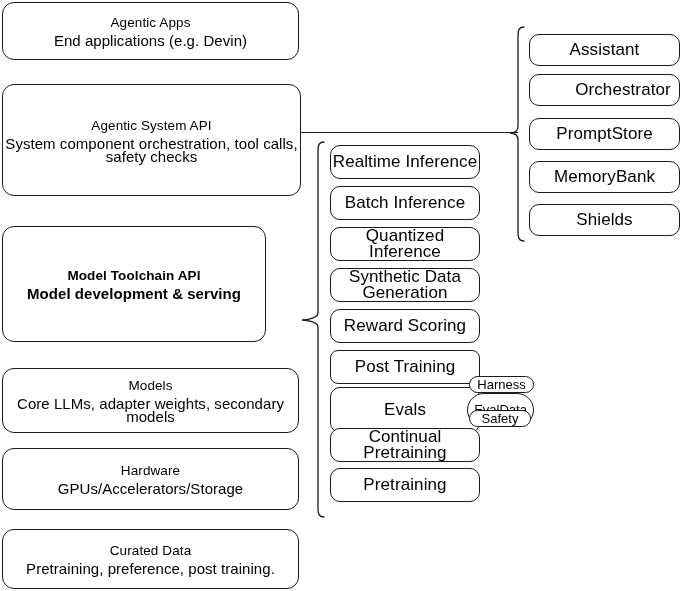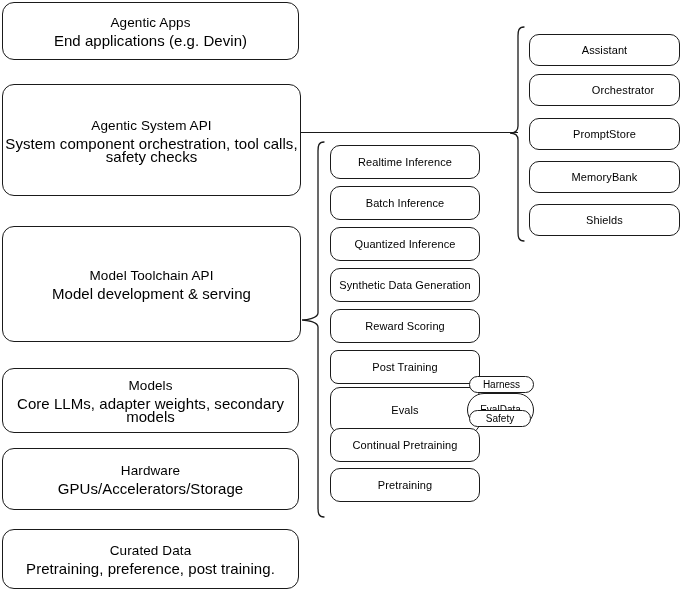--- a/index.html
+++ b/index.html
@@ -47,34 +47,34 @@
   }
 
   
   .layer .title { font-size: 13.5px; }
 
   
   .cap {
     border-radius: 10px;
   }
   .cap .title {
-    font-size: 11px;
+    font-size: 17px;
   }
 
   
   .pill {
     position: absolute;
     box-sizing: border-box;
     border: 1.3px solid #1a1a1a;
     border-radius: 999px;
     background: #ffffff;
     display: flex;
     align-items: center;
     justify-content: center;
-    font-size: 10px;
+    font-size: 13px;
     line-height: 12px;
     color: #000000;
     white-space: nowrap;
   }
 
   
   .hline {
     position: absolute;
     background: #1a1a1a;
     height: 1.3px;
@@ -92,21 +92,21 @@
   <div class="node layer" style="left:2px; top:2px; width:297px; height:58px;">
     <div class="title">Agentic Apps</div>
     <div class="sub">End applications (e.g. Devin)</div>
   </div>
 
   <div class="node layer" style="left:2px; top:84px; width:299px; height:112px;">
     <div class="title">Agentic System API</div>
     <div class="sub">System component orchestration, tool calls, safety checks</div>
   </div>
 
-  <div class="node layer" style="left:2px; top:226px; width:299px; height:116px;">
+  <div class="node layer" style="left:2px; top:226px; width:264px; height:116px;font-weight:bold;">
     <div class="title">Model Toolchain API</div>
     <div class="sub">Model development &amp; serving</div>
   </div>
 
   <div class="node layer" style="left:2px; top:368px; width:297px; height:65px;">
     <div class="title">Models</div>
     <div class="sub">Core LLMs, adapter weights, secondary models</div>
   </div>
 
   <div class="node layer" style="left:2px; top:448px; width:297px; height:62px;">

